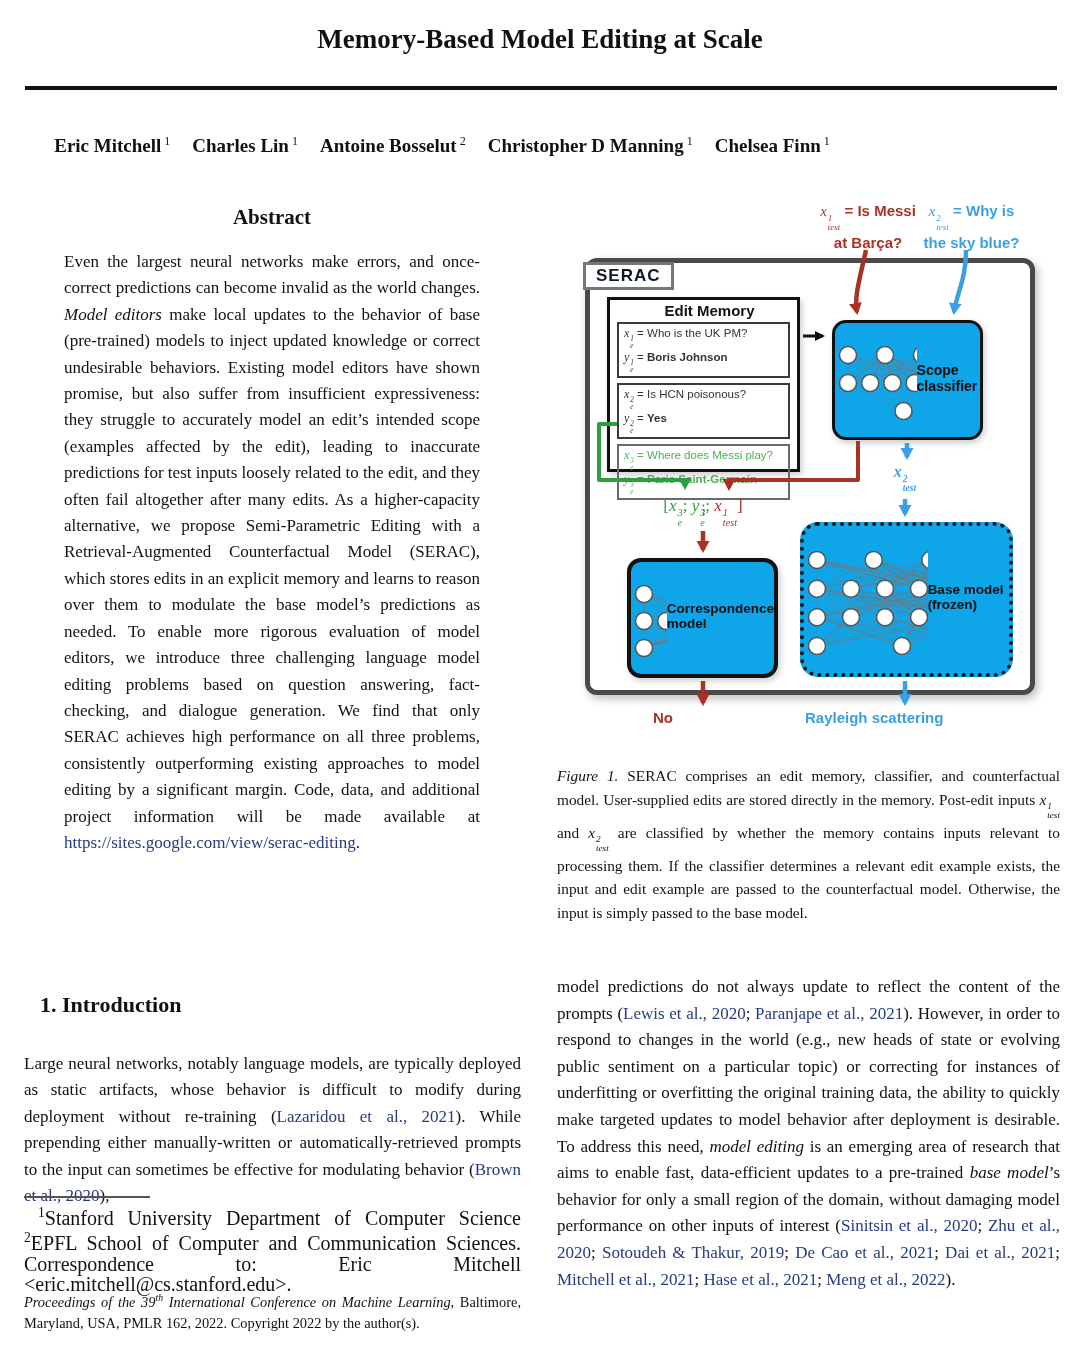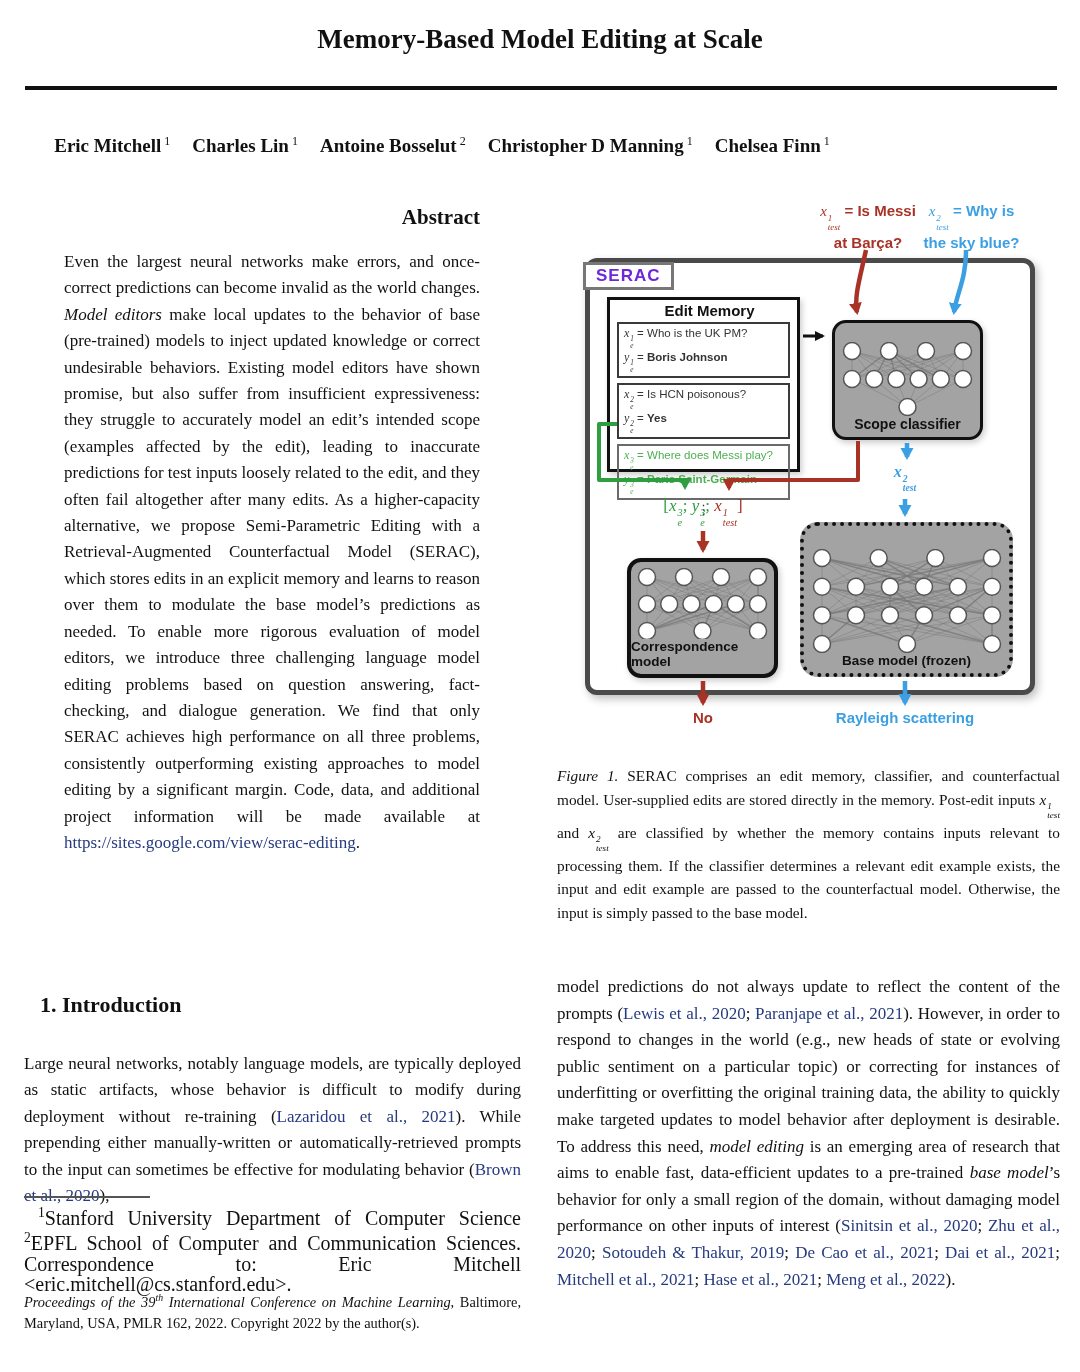--- a/index.html
+++ b/index.html
@@ -10,21 +10,21 @@
   }
   
   .title { position:absolute; top:24px; left:0; width:1080px; text-align:center;
     font-size:27px; font-weight:bold; }
   .rule { position:absolute; top:86px; left:25px; width:1032px; height:4px; background:#111; }
   .authors { position:absolute; top:134px; left:0; width:884px; text-align:center;
     font-size:19px; font-weight:bold; }
   .authors .author { margin:0 11px; white-space:nowrap; }
   .authors sup { font-weight:normal; font-size:12px; margin-left:3px; }
   
-  .abs-head { position:absolute; top:205px; left:64px; width:416px; text-align:right;
+  .abs-head { position:absolute; top:205px; left:64px; width:416px; text-align:center;
     font-size:21px; font-weight:bold; }
   .abs-body { position:absolute; top:249px; left:64px; width:416px;
     font-size:17px; line-height:26.4px; text-align:justify; }
   .intro-head { position:absolute; top:992px; left:40px; width:497px;
     font-size:22px; font-weight:bold; }
   .intro-body { position:absolute; top:1036px; left:24px; width:497px;
     font-size:17px; line-height:26.4px; text-align:justify;margin-top:15px; }
   .foot-rule { position:absolute; top:1196px; left:24px; width:126px; height:2px; background:#555; }
   .footnote { position:absolute; top:1203px; left:24px; width:497px;
     font-size:20px; line-height:20.6px; text-align:justify; text-indent:14px; }
@@ -50,43 +50,43 @@
   .figure { position:absolute; top:200px; left:557px; width:503px; height:548px;
     font-family:"Liberation Sans", sans-serif; }
   .fig-abs { position:absolute; }
   .top-input { position:absolute; top:0; text-align:center; font-size:15px;
     line-height:21px; font-weight:bold; }
   .top-input .mt { font-weight:normal; font-size:15px; }
   .outer-box { position:absolute; left:28px; top:58px; width:450px; height:437px;
     border:5px solid #4a4a4a; border-radius:12px; background:#fff;
     box-shadow:3px 4px 8px rgba(0,0,0,0.25); }
   .serac-tag { position:absolute; left:26px; top:62px; background:#fff;
-    border:3px solid #777; color:#6d28d9; font-weight:bold; font-size:17px;
+    border:3px solid #777; color:#0f172a; font-weight:bold; font-size:17px;
     letter-spacing:1px; padding:1px 10px; }
   .mem-box { position:absolute; left:50px; top:97px; width:193px; height:175px;
     border:3.5px solid #111; background:#fff; box-shadow:2px 3px 6px rgba(0,0,0,0.2); }
   .mem-title { text-align:center; font-weight:bold; font-size:15px; padding:2px 0 3px; color:#111;margin-left:12px; }
   .mem-entry { border:2px solid #3a3a3a; margin:0 7px 5px; padding:2px 5px;
     font-size:11.5px; line-height:15.5px; color:#333; white-space:nowrap; }
   .mem-entry .mt { font-size:12px; }
   .mem-entry.hl { border-color:#6a6a6a; color:#4caf50; }
   .mem-ellipsis { text-align:center; font-size:13px; line-height:10px; color:#333; }
-  .nn-box { position:absolute; background:#a3a3a3; border:3.5px solid #111;
-    border-radius:14px; display:flex; flex-direction:column; align-items:center;
+  .nn-box { position:absolute; background:#0ea5e9; border:3.5px solid #111;
+    border-radius:14px; display:flex; flex-direction:row; align-items:center;
     justify-content:flex-end; box-shadow:2px 3px 6px rgba(0,0,0,0.2); }
   .nn-box.dotted { border:4px dotted #111; border-radius:18px; box-shadow:none; }
   .nn-label { font-weight:bold; font-size:14px; color:#111; padding-bottom:5px; }
   .scope-box { left:275px; top:120px; width:151px; height:120px; }
   .cf-box { left:70px; top:358px; width:151px; height:120px; border-width:4px; }
   .base-box { left:243px; top:322px; width:213px; height:155px; }
   .mid-x2 { position:absolute; left:298px; top:263px; width:100px; text-align:center;
     font-size:16px; font-weight:bold; }
   .concat-label { position:absolute; left:56px; top:296px; width:180px; text-align:center;
     font-size:17px; font-family:"Liberation Serif", serif; }
-  .out-label { position:absolute; top:509px; text-align:center; font-size:15px; font-weight:bold; }
+  .out-label { position:absolute; top:509px; text-align:left; font-size:15px; font-weight:bold; }
   .arrows { position:absolute; left:0; top:0; width:503px; height:548px; pointer-events:none; }
   .net-svg { display:block; margin:6px auto 0; }
 </style>
 </head>
 <body>
 
 <div class="page">
 
   <div class="title">Memory-Based Model Editing at Scale</div>
   <div class="rule"></div>

